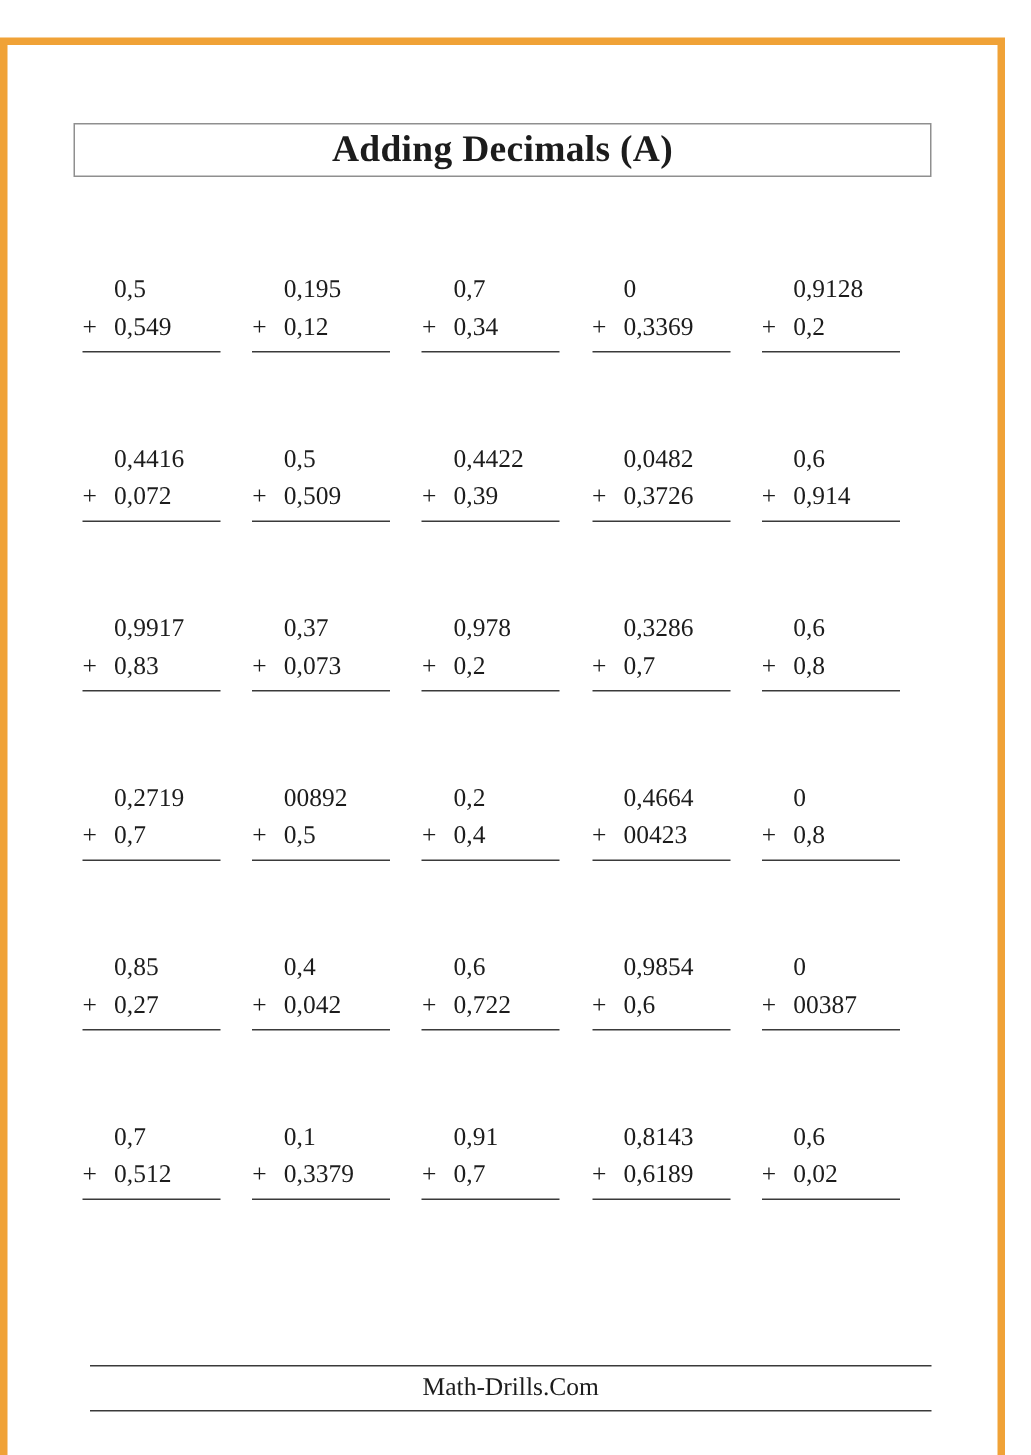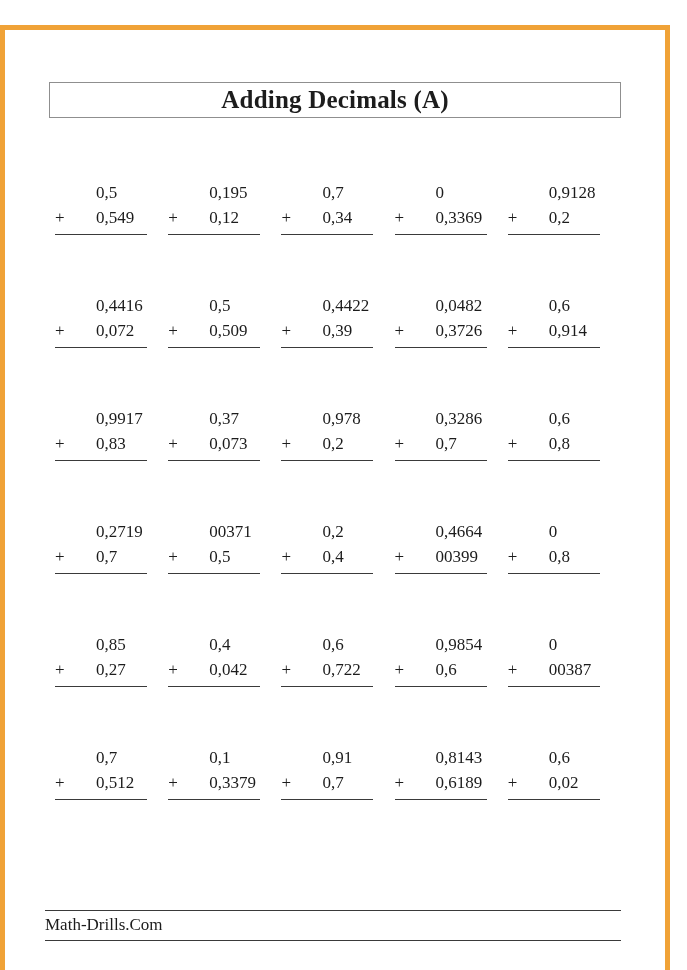--- a/index.html
+++ b/index.html
@@ -51,41 +51,40 @@
     grid-auto-rows: min-content;
     row-gap: 58px;
   }
   .problem {
     width: 92px;
     font-size: 17px;
   }
   .p-row {
     display: flex;
     line-height: 25px;
-    gap: 20px;
   }
   .plus {
     display: inline-block;
     width: 21px;
     flex: 0 0 21px;
   }
   .num { white-space: nowrap; }
   .answer-line {
     height: 0;
     border-top: 1.5px solid var(--rule);
     margin-top: 4px;
   }
   .footer {
     position: absolute;
-    left: 40px;
+    left: 55px;
     right: 44px;
     bottom: 49px;
     border-top: 1px solid var(--rule);
     border-bottom: 1px solid var(--rule);
-    text-align: left;
+    text-align: center;
     padding: 4px 0 5px 0;
   }
   .footer-text { font-size: 17px; }
 </style>
 </head>
 <body>
 
 <div class="page">
   <div class="title-box">
     <h1>Adding Decimals (A)</h1>
@@ -264,21 +263,21 @@
         </div>
         <div class="p-row">
           <span class="plus">+</span>
           <span class="num">0,7</span>
         </div>
         <div class="answer-line"></div>
       </div>
       <div class="problem">
         <div class="p-row">
           <span class="plus"></span>
-          <span class="num">00371</span>
+          <span class="num">00892</span>
         </div>
         <div class="p-row">
           <span class="plus">+</span>
           <span class="num">0,5</span>
         </div>
         <div class="answer-line"></div>
       </div>
       <div class="problem">
         <div class="p-row">
           <span class="plus"></span>
@@ -290,21 +289,21 @@
         </div>
         <div class="answer-line"></div>
       </div>
       <div class="problem">
         <div class="p-row">
           <span class="plus"></span>
           <span class="num">0,4664</span>
         </div>
         <div class="p-row">
           <span class="plus">+</span>
-          <span class="num">00399</span>
+          <span class="num">00423</span>
         </div>
         <div class="answer-line"></div>
       </div>
       <div class="problem">
         <div class="p-row">
           <span class="plus"></span>
           <span class="num">0</span>
         </div>
         <div class="p-row">
           <span class="plus">+</span>

